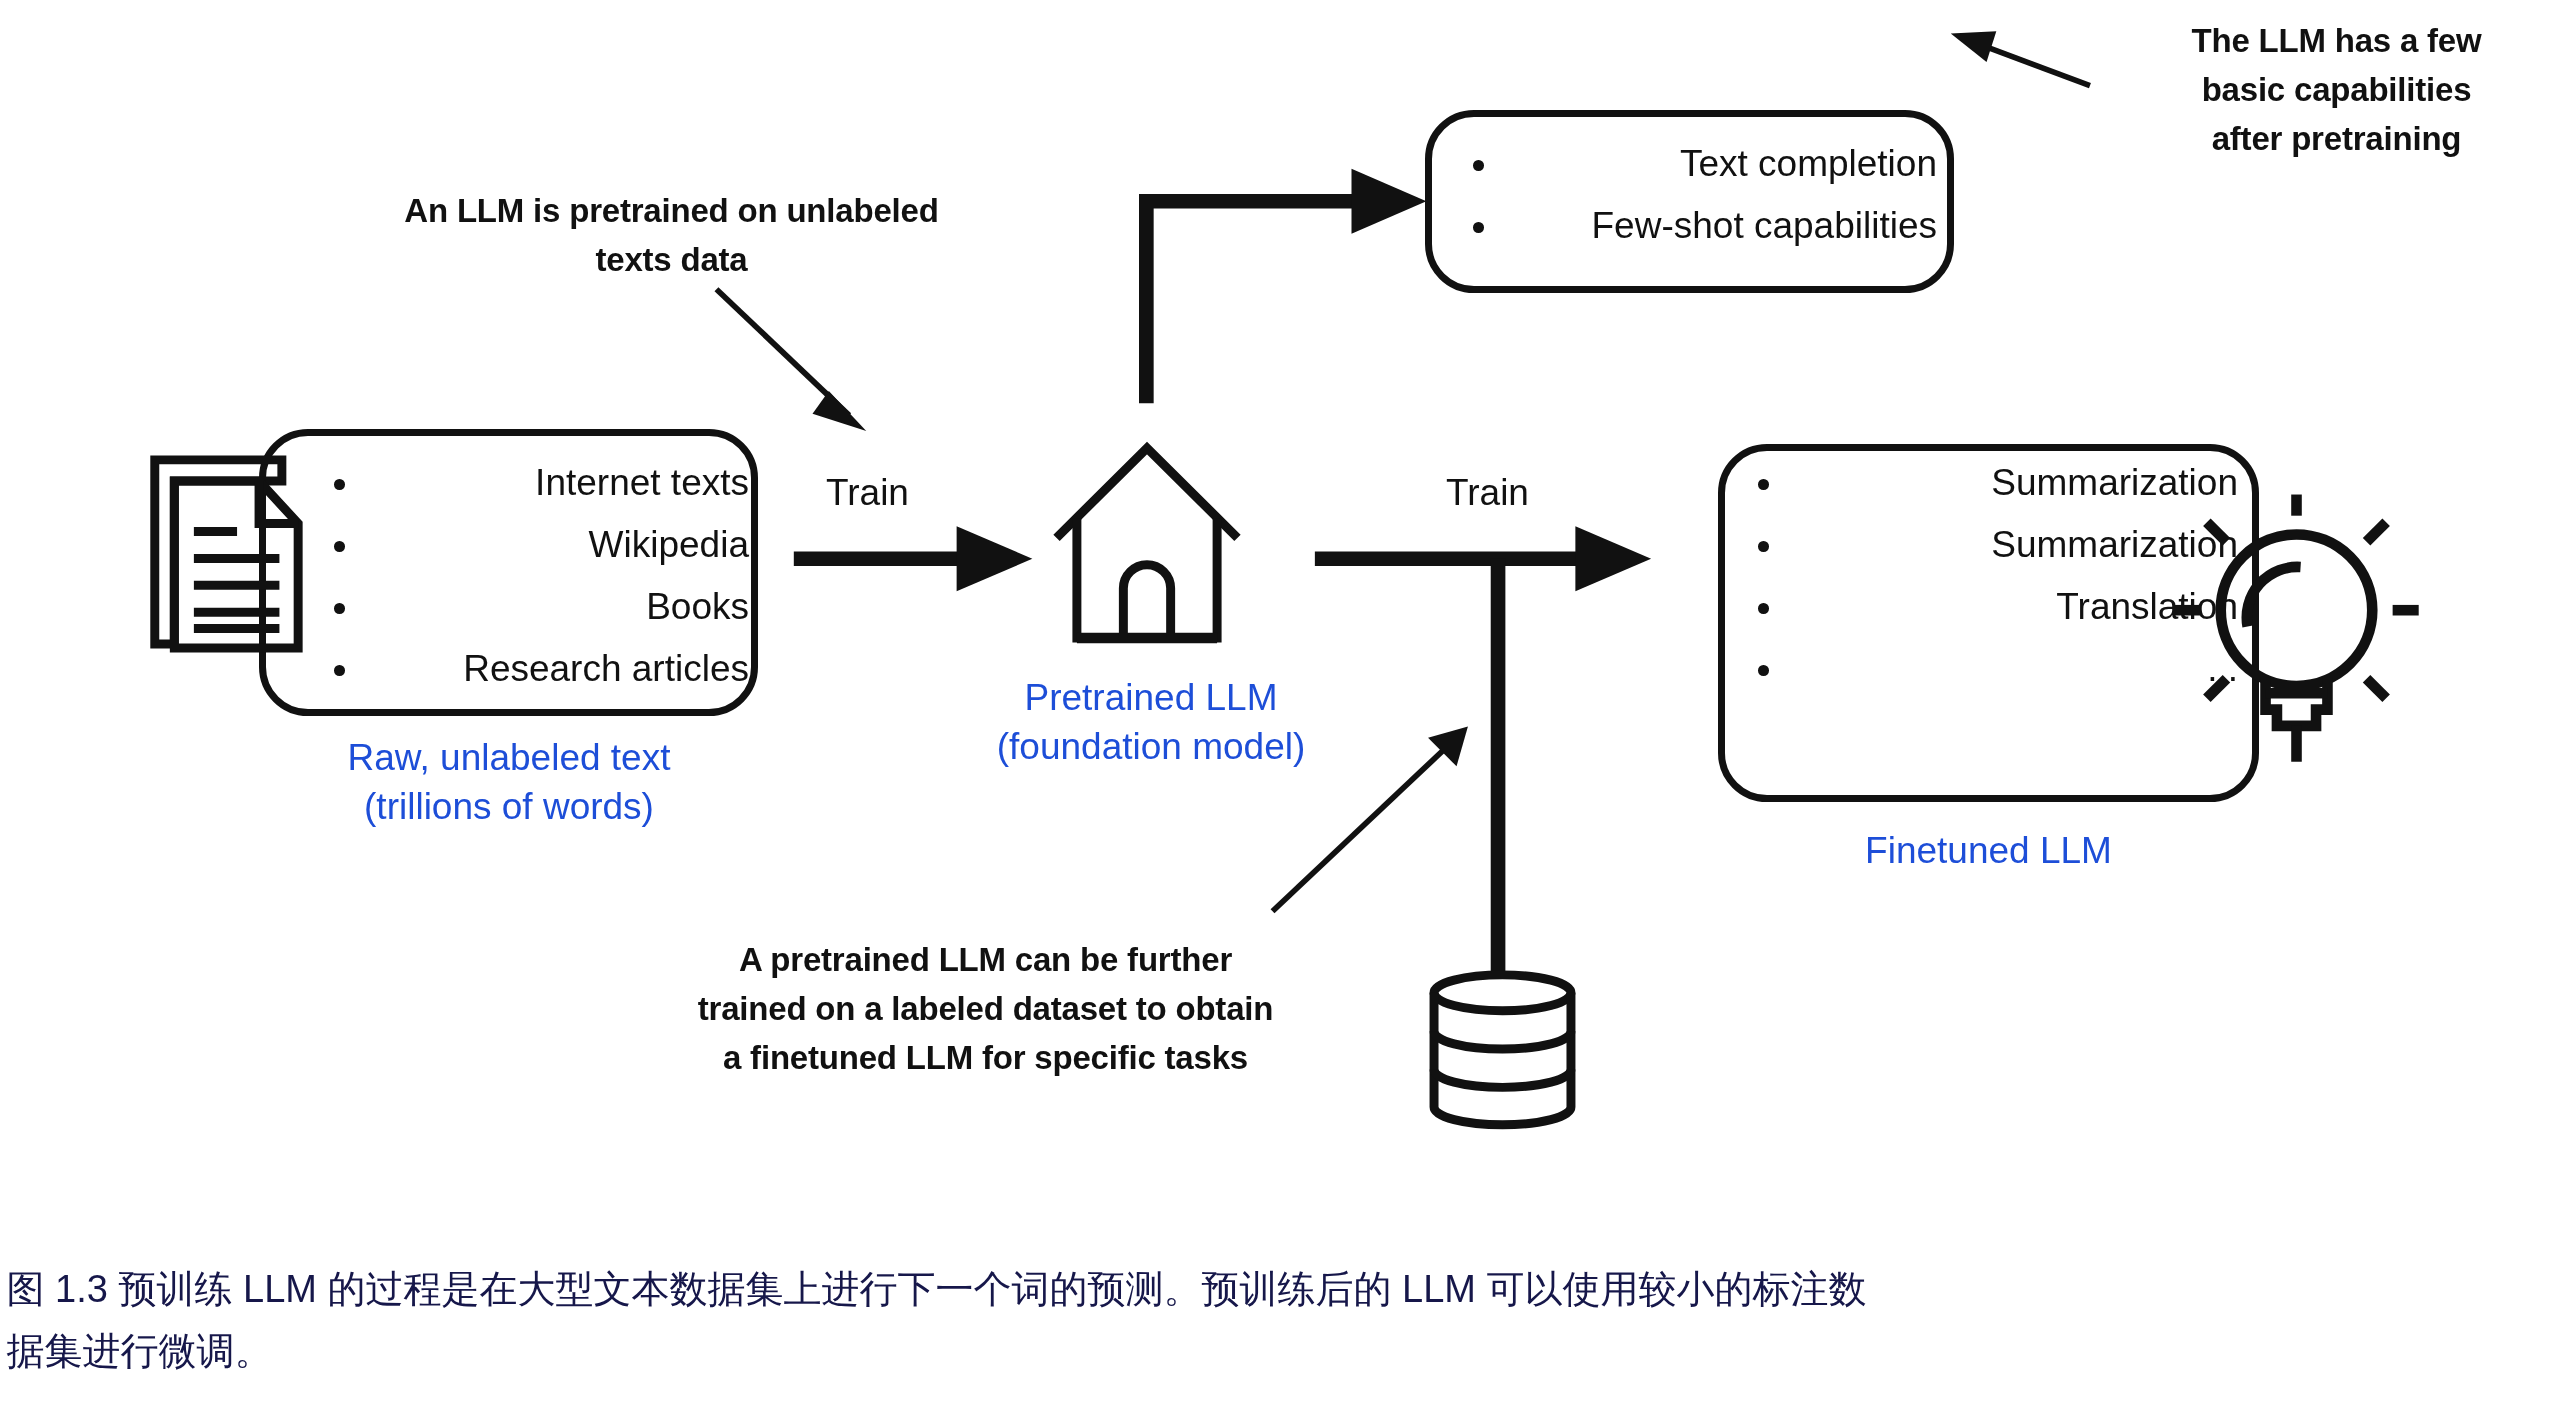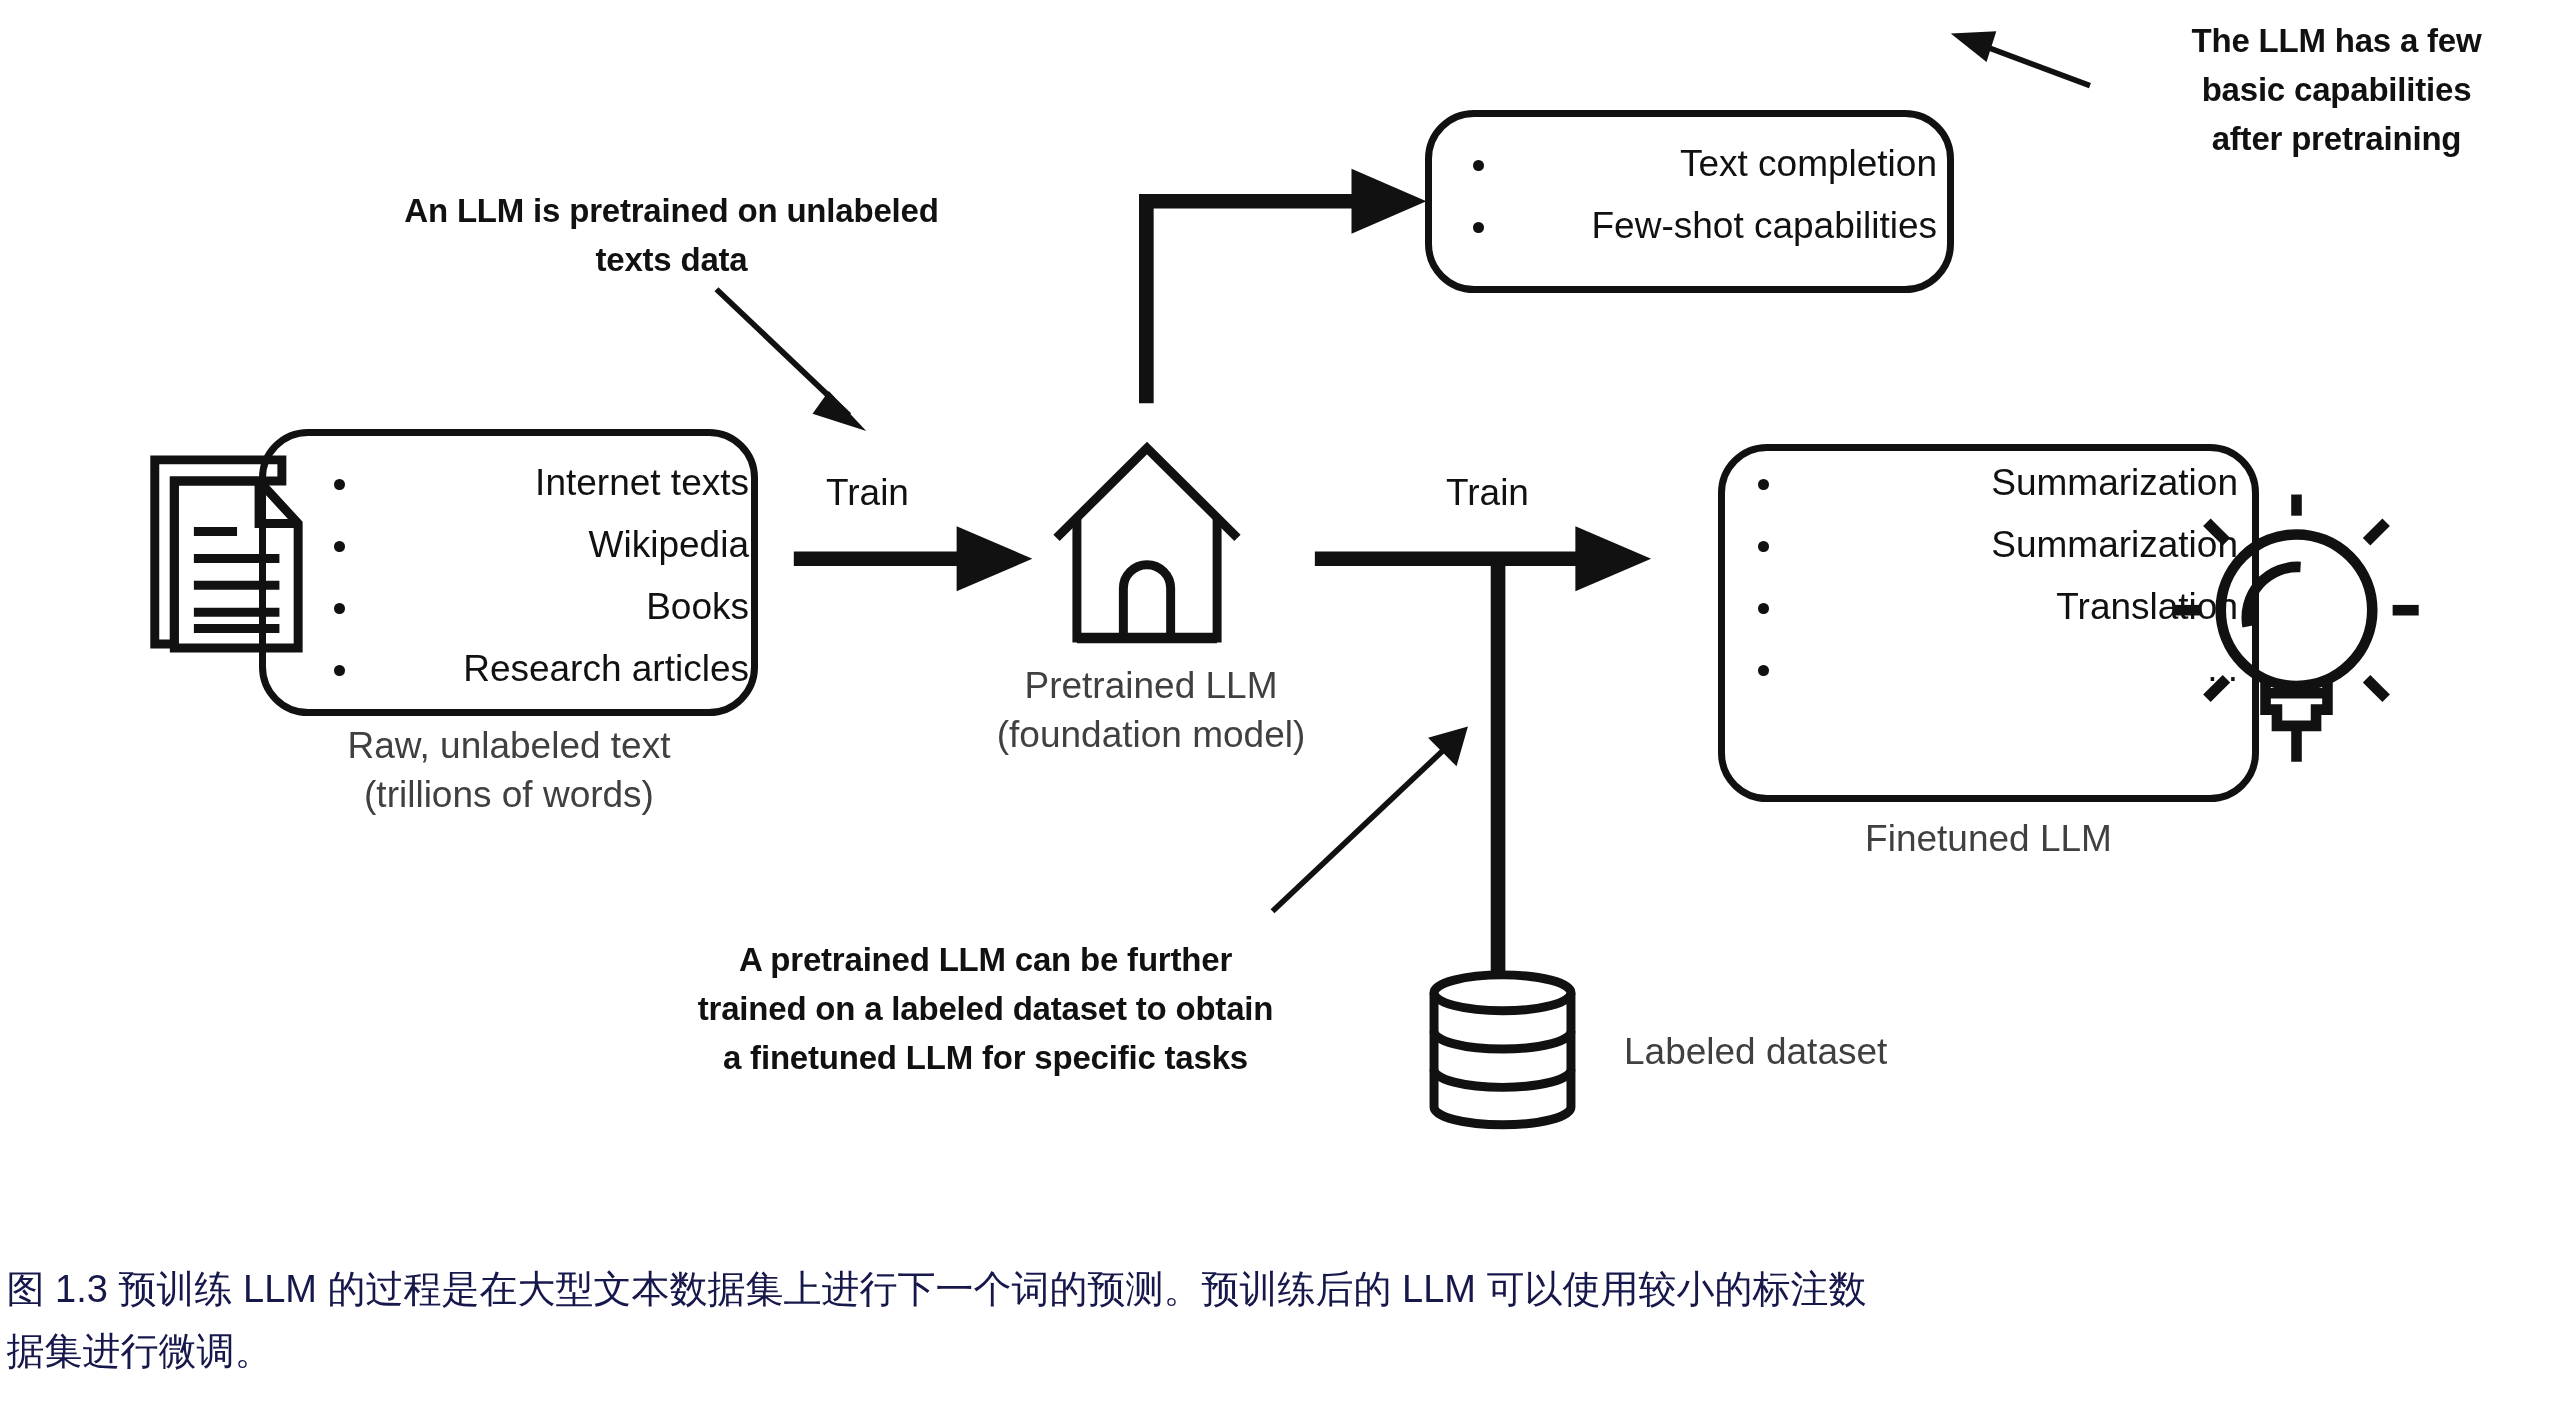--- a/index.html
+++ b/index.html
@@ -60,22 +60,23 @@
     border-radius: 50%;
     background: #111111;
   }
 
   
   .nodelabel {
     position: absolute;
     font-size: 37px;
     line-height: 49px;
     text-align: center;
-    color: #404040;
-    white-space: nowrap;
+    color: #1d4ed8;
+    white-space: nowrap;
+    margin-top: 12px;
   }
   .nodelabel.left-align { text-align: left; }
 
   
   .callout {
     position: absolute;
     font-weight: bold;
     font-size: 33px;
     line-height: 49px;
     text-align: center;
@@ -241,23 +242,20 @@
 
   <svg class="abs" style="left:1421px;top:970px;width:163px;height:163px;" viewBox="0 0 200 200">
     <ellipse class="stroke-hard" cx="100" cy="28" rx="84" ry="22" stroke-width="11"></ellipse>
     <path class="stroke-hard" d="M16,28 L16,168" stroke-width="11"></path>
     <path class="stroke-hard" d="M184,28 L184,168" stroke-width="11"></path>
     <path class="stroke-hard" d="M16,168 A84,22 0 0 0 184,168" stroke-width="11"></path>
     <path class="stroke-hard" d="M16,75 A84,22 0 0 0 184,75" stroke-width="11"></path>
     <path class="stroke-hard" d="M16,122 A84,22 0 0 0 184,122" stroke-width="11"></path>
   </svg>
 
-  <div class="nodelabel left-align" style="left:1624px;top:1027px;width:456px;">
-    <div>Labeled dataset</div>
-  </div>
 
   <div class="callout" style="left:309px;top:186px;width:725px;">
     <div>An LLM is pretrained on unlabeled</div>
     <div>texts data</div>
   </div>
 
   <div class="callout" style="left:2084px;top:16.3px;width:505px;">
     <div>The LLM has a few</div>
     <div>basic capabilities</div>
     <div>after pretraining</div>

